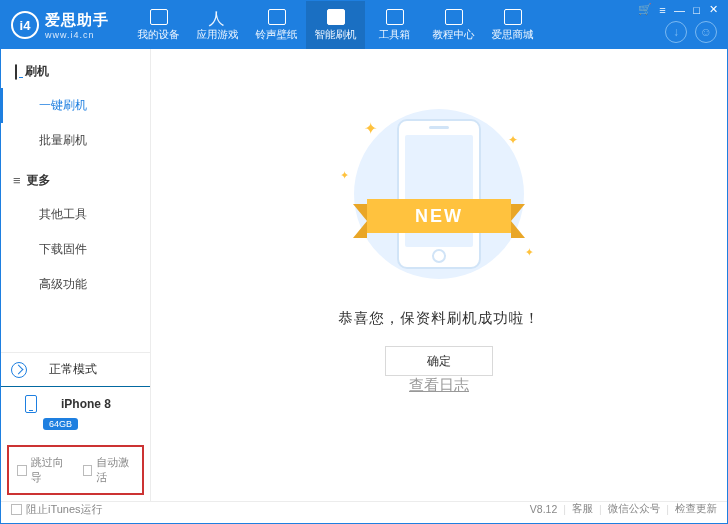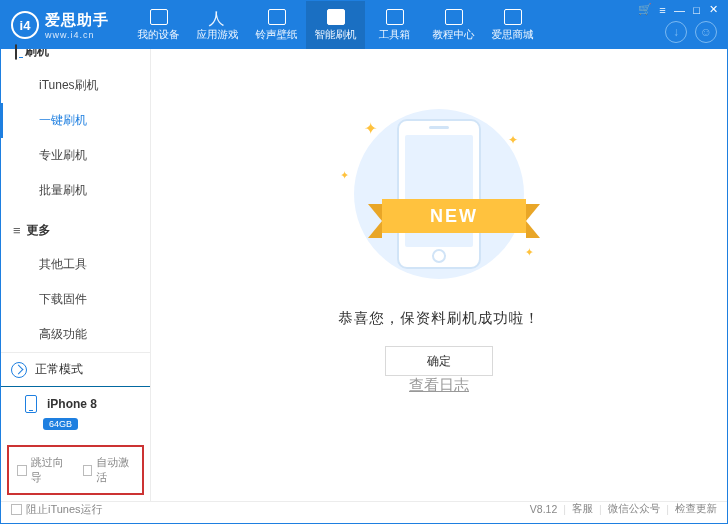--- a/index.html
+++ b/index.html
@@ -22,38 +22,38 @@
   
   .body { flex:1; display:flex; background:#fff; min-height:0; }
   .sidebar { width:150px; border-right:1px solid #ececec; display:flex; flex-direction:column;justify-content:flex-end; }
   .sbsec { padding: 6px 0 0 0;}
   .sbhead { display:flex; align-items:center; gap:6px; color:#333; font-size:12px; font-weight:600; padding:8px 12px;}
   .sbitem { font-size:12px; color:#444; padding:9px 10px 9px 38px; cursor:pointer; position:relative;}
   .sbitem.active { color:#1e7fe0;}
   .sbitem.active::before { content:""; position:absolute; left:0; top:0; bottom:0; width:2px; background:#1e7fe0;}
   .sb-spacer { flex:1; }
   .status-panel { border-top:1px solid #ececec; padding:8px 10px; }
-  .status-row { display:flex; align-items:center; gap:8px; font-size:12px; color:#333; }
+  .status-row { display:flex; align-items:center; gap:22px; font-size:12px; color:#333; }
   .status-ico { width:16px; height:16px; border:1.5px solid #1e7fe0; border-radius:50%; position:relative; }
   .status-ico.mode::after { content:""; position:absolute; width:6px; height:6px; border:1.5px solid #1e7fe0; border-left:none; border-top:none; transform:rotate(-45deg); left:3px; top:3px;}
   .phone-ico { width:12px; height:18px; border:1.5px solid #1e7fe0; border-radius:2px; position:relative; margin-right:2px; margin-left:2px;}
   .phone-ico::after { content:""; position:absolute; width:4px; height:1px; background:#1e7fe0; bottom:1px; left:3px;}
   .device-panel { border-top:1px solid #0369a1; padding:8px 22px; }
   .badge { background:#1e7fe0; color:#fff; font-size:9px; padding:1px 6px; border-radius:3px; margin-left:20px; margin-top:3px; display:inline-block;}
   .check-panel { border:2px solid #c33; margin:6px 6px 6px 6px; padding:8px; display:flex; gap:14px; }
   .check-item { display:flex; align-items:center; gap:4px; font-size:11px; color:#888;}
   .checkbox { width:11px; height:11px; border:1px solid #bbb; }
   .main { flex:1; display:flex; flex-direction:column; align-items:center; justify-content:flex-start; position:relative; padding-top:60px;}
   .illus { width:210px; height:170px; position:relative; display:flex; align-items:center; justify-content:center; }
   .big-circle { position:absolute; width:170px; height:170px; border-radius:50%; background:#e7f2ff; }
   .phone-big { position:relative; width:84px; height:150px; background:#fff; border:2px solid #d1e4f7; border-radius:10px; z-index:2;}
   .phone-big::before { content:""; position:absolute; top:5px; left:50%; transform:translateX(-50%); width:20px; height:3px; background:#d1e4f7; border-radius:2px;}
   .phone-big::after { content:""; position:absolute; bottom:4px; left:50%; transform:translateX(-50%); width:10px; height:10px; border:2px solid #d1e4f7; border-radius:50%;}
   .screen { position:absolute; top:14px; left:6px; right:6px; bottom:20px; background:#e7f2ff; border-radius:2px;}
-  .ribbon { position:absolute; z-index:3; width:180px; height:45px; top:85px; left:30px; }
+  .ribbon { position:absolute; z-index:3; width:180px; height:45px; top:85px; left:15px; }
   .ribbon-body { position:absolute; left:18px; right:18px; top:5px; height:34px; background:#ffc23e; display:flex; align-items:center; justify-content:center; color:#fff; font-weight:bold; font-size:18px; letter-spacing:2px;}
   .ribbon-end { position:absolute; width:0; height:0; top:10px;}
   .ribbon-end.l { left:4px; border-top:17px solid #e9a627; border-bottom:17px solid #e9a627; border-left:14px solid transparent;}
   .ribbon-end.r { right:4px; border-top:17px solid #e9a627; border-bottom:17px solid #e9a627; border-right:14px solid transparent;}
   .star { position:absolute; color:#ffc23e; font-size:16px;}
   .success-text { margin-top:30px; font-size:14.5px; color:#333; letter-spacing:1px;}
   .ok-btn { margin-top:18px; width:108px; height:30px; border:1px solid #d9d9d9; background:#fff; font-size:12px; color:#333; cursor:pointer;}
   .log-link { font-size:15px; color:#999; cursor:pointer;text-decoration:underline;}
   
   .footer { height:22px; border-top:1px solid #ececec; display:flex; align-items:flex-start; font-size:10.5px; color:#888; padding:0 10px;}
@@ -116,23 +116,21 @@
   </div>
 
   <div class="body">
 
     <div class="sidebar">
       <div class="sbsec">
         <div class="sbhead">
           <span><span class="phone-ico" style="border-color:#333"></span></span>
           <span>刷机</span>
         </div>
-        <div class="sbitem">iTunes刷机</div>
         <div class="sbitem active">一键刷机</div>
-        <div class="sbitem">专业刷机</div>
         <div class="sbitem">批量刷机</div>
       </div>
       <div class="sbsec">
         <div class="sbhead">
           <span style="color:#666;font-size:13px;">≡</span>
           <span>更多</span>
         </div>
         <div class="sbitem">其他工具</div>
         <div class="sbitem">下载固件</div>
         <div class="sbitem">高级功能</div>

